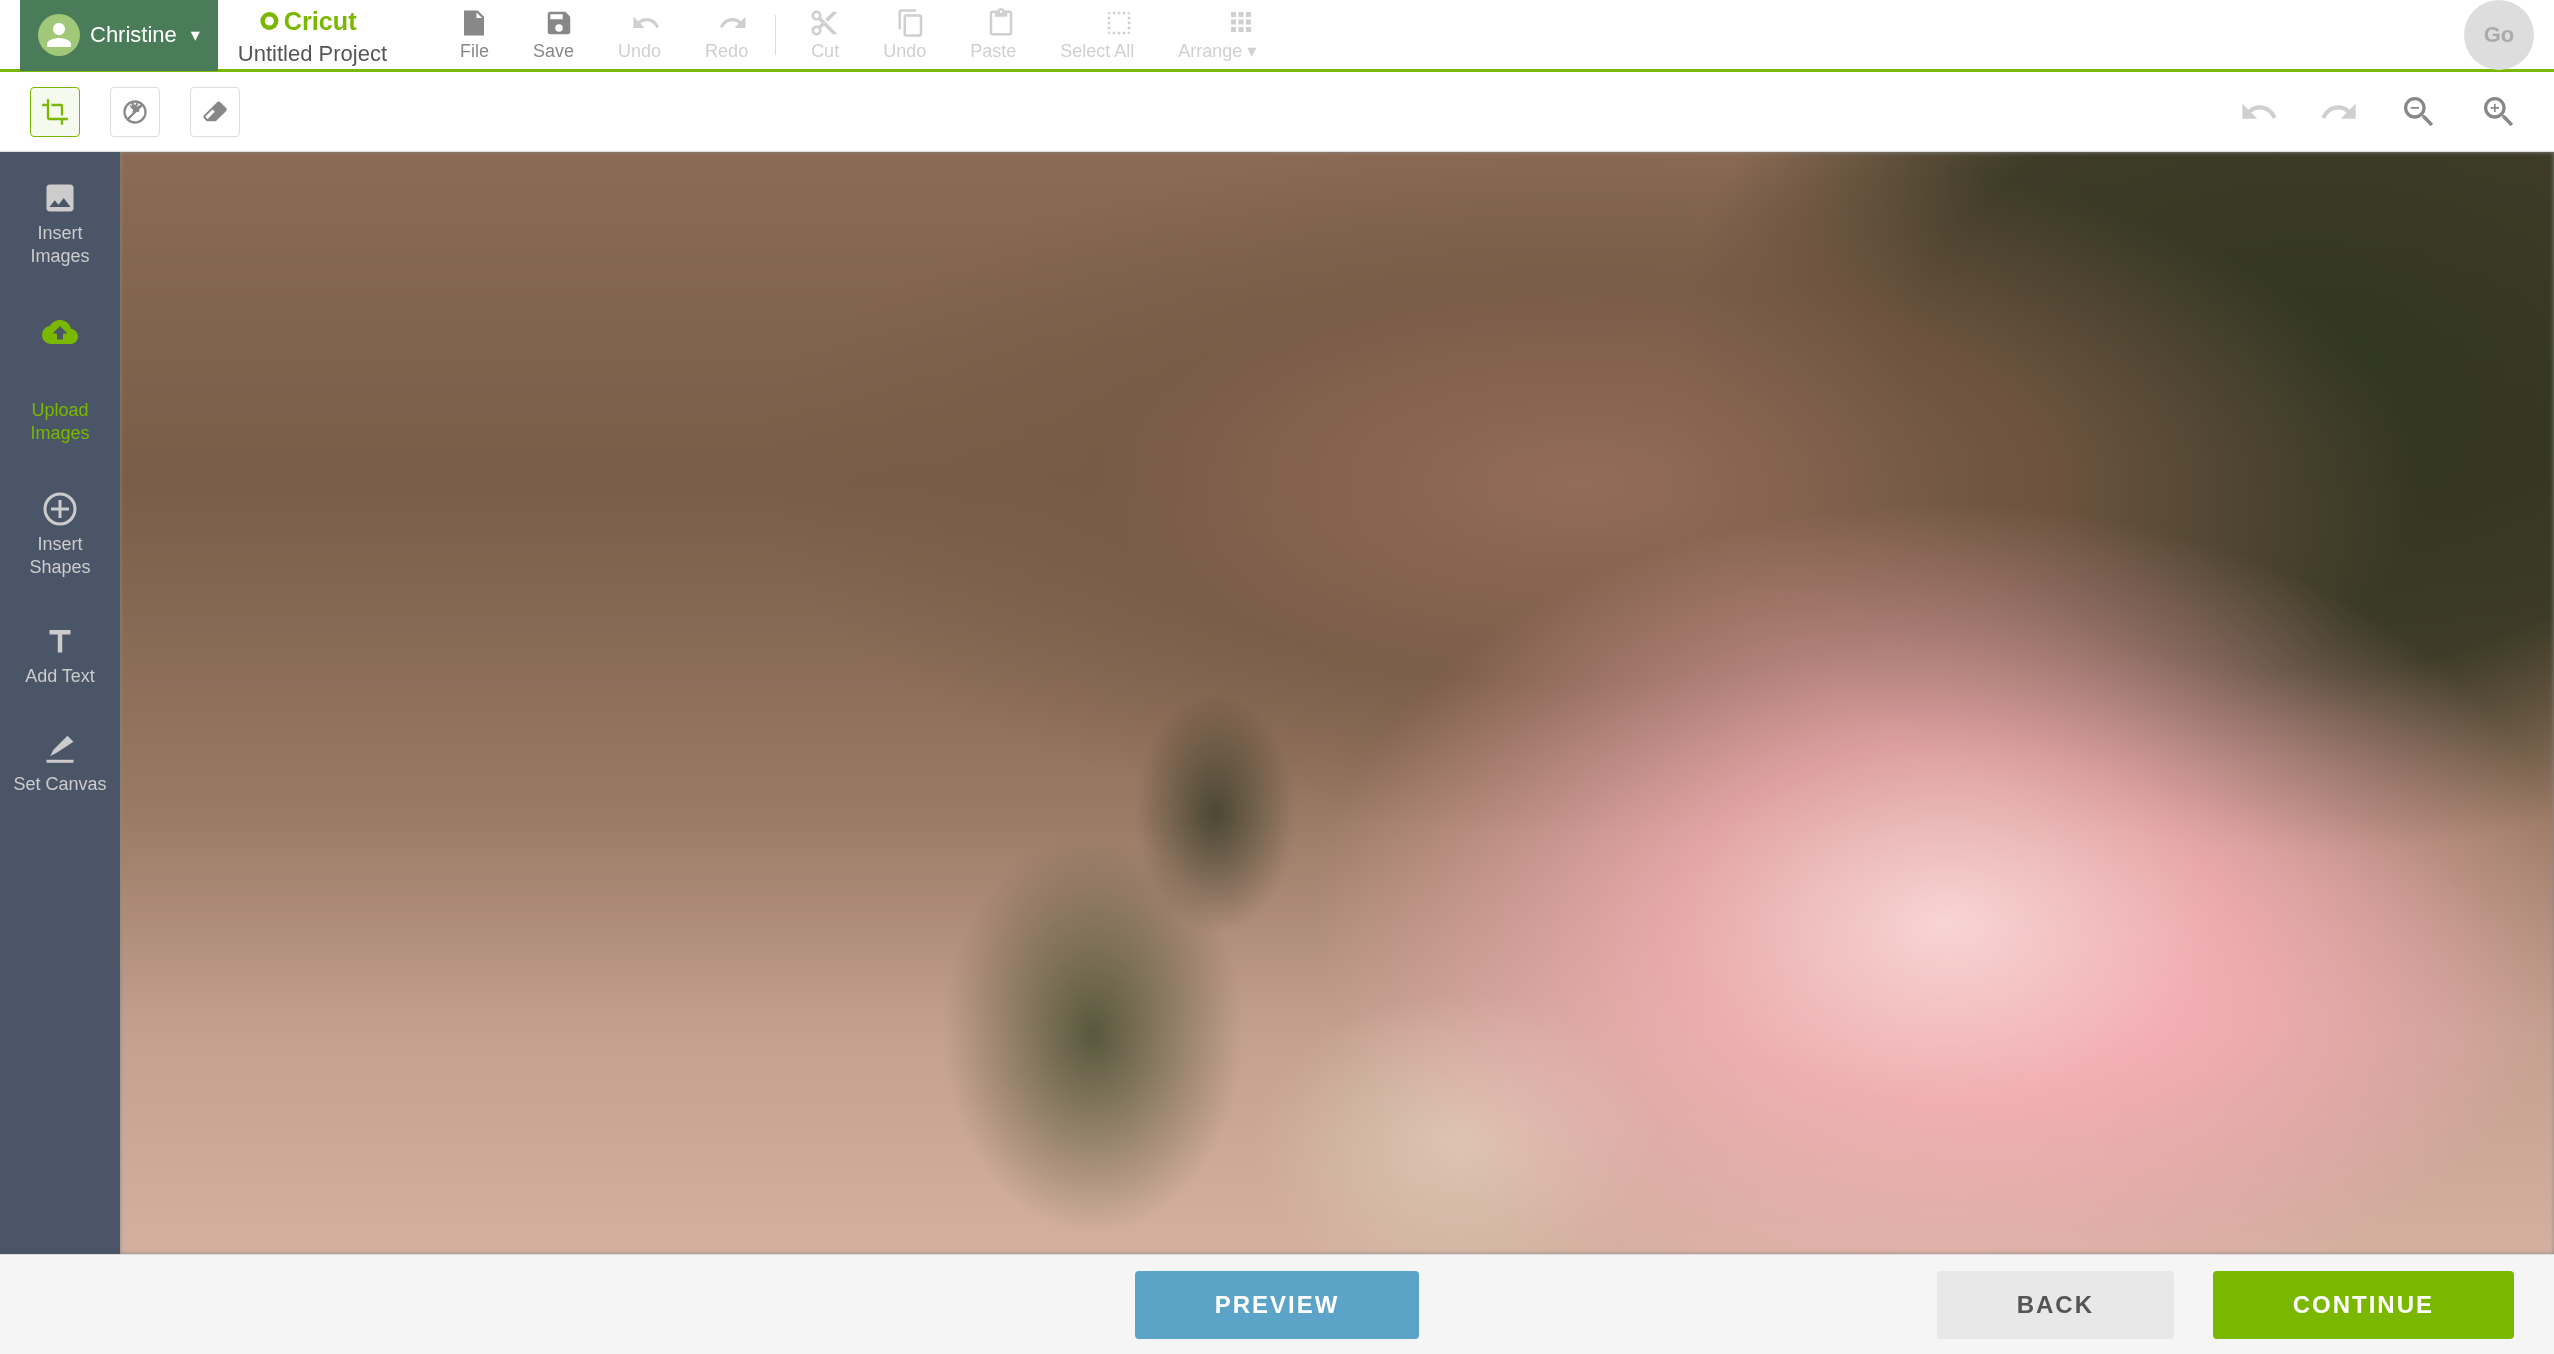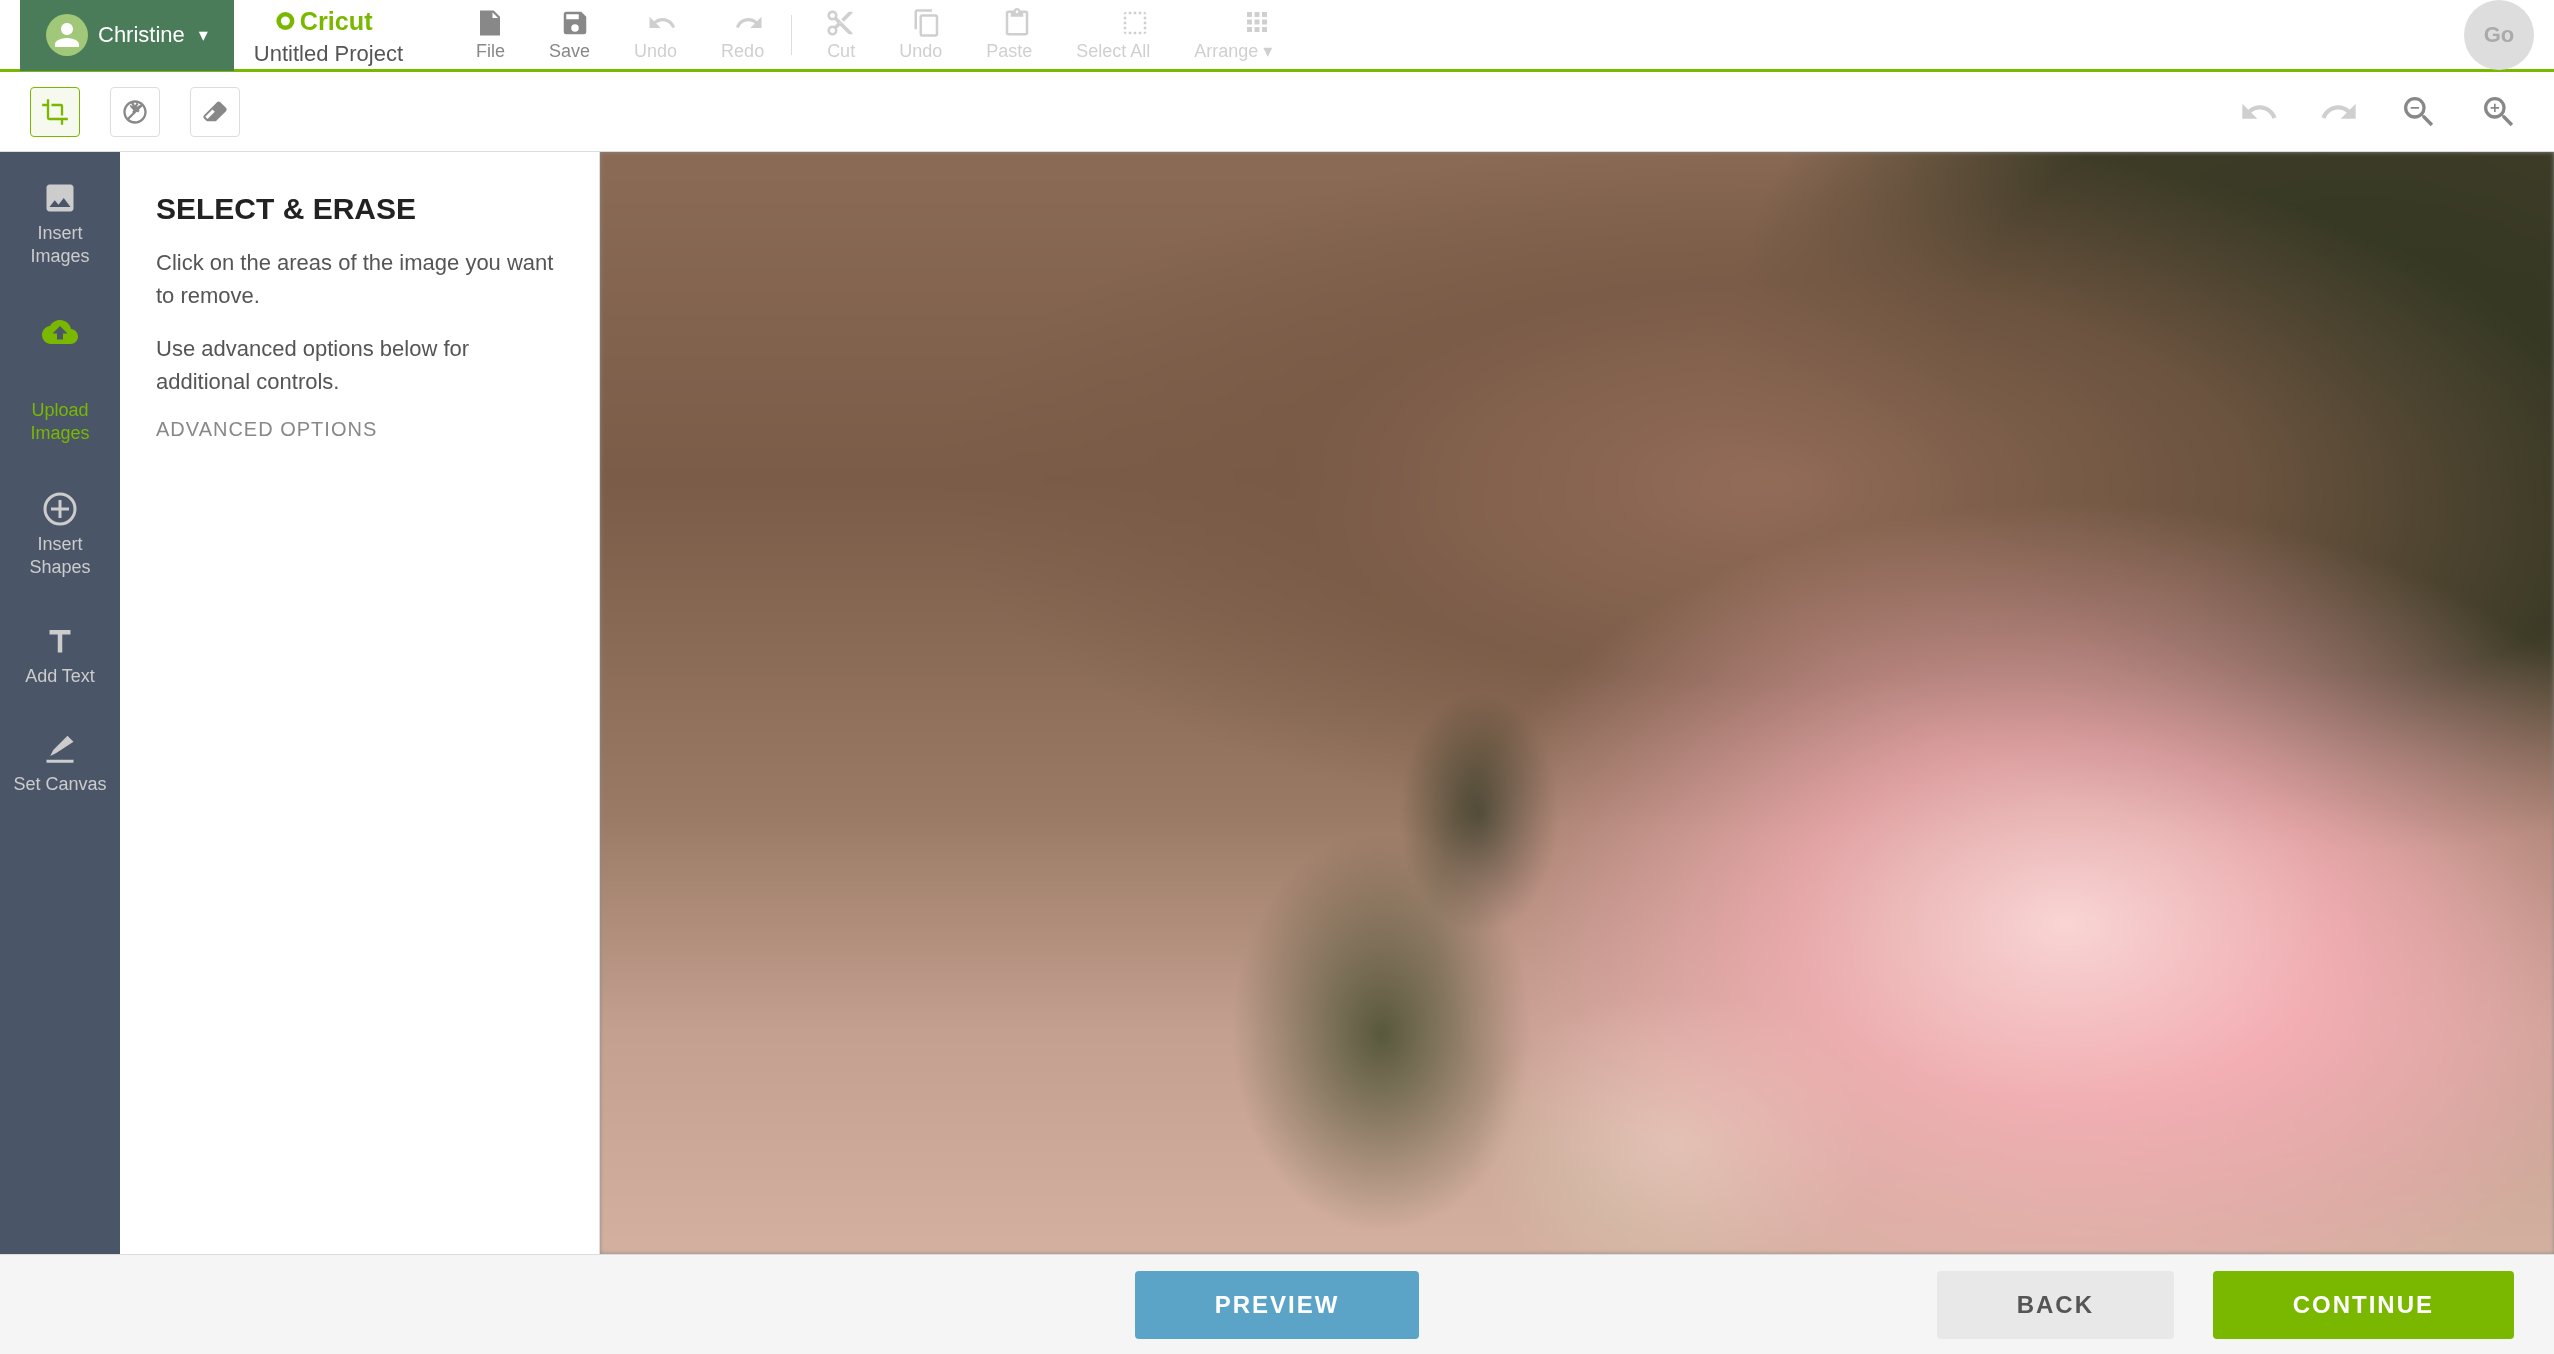--- a/index.html
+++ b/index.html
@@ -13,21 +13,21 @@
       background: #ffffff;
       border-bottom: 3px solid #7ab800;
       padding: 0 20px;
       gap: 0;
     }
     #user-section {
       display: flex;
       align-items: center;
       background: #4a7c59;
       height: 72px;
-      padding: 0 26px;
+      padding: 0 18px;
       min-width: 120px;
       gap: 10px;
       cursor: pointer;
     }
     #user-avatar {
       width: 42px; height: 42px;
       border-radius: 50%;
       background: #a0c878;
       display: flex; align-items: center; justify-content: center;
     }
@@ -398,26 +398,20 @@
       <span style="font-size:18px;">Add Text</span>
     </div>
     <div class="sidebar-item">
       <svg viewBox="0 0 24 24">
           <path d="M21 6.5l-4-4-9.5 9.5-2 4 4-2L21 6.5zM3 20.5h18v-2H3v2z"></path>
         </svg>
       <span style="font-size:18px;">Set Canvas</span>
     </div>
   </div>
 
-  <div id="panel">
-    <h2>SELECT &amp; ERASE</h2>
-    <p>Click on the areas of the image you want to remove.</p>
-    <p>Use advanced options below for additional controls.</p>
-    <div id="advanced-options">ADVANCED OPTIONS</div>
-  </div>
 
   <div id="canvas-area">
     <div id="canvas-bg"></div>
   </div>
 </div>
 
 <div id="bottom-bar">
   <button id="preview-btn">PREVIEW</button>
   <button id="continue-btn">CONTINUE</button>
   <button id="back-btn">BACK</button>

